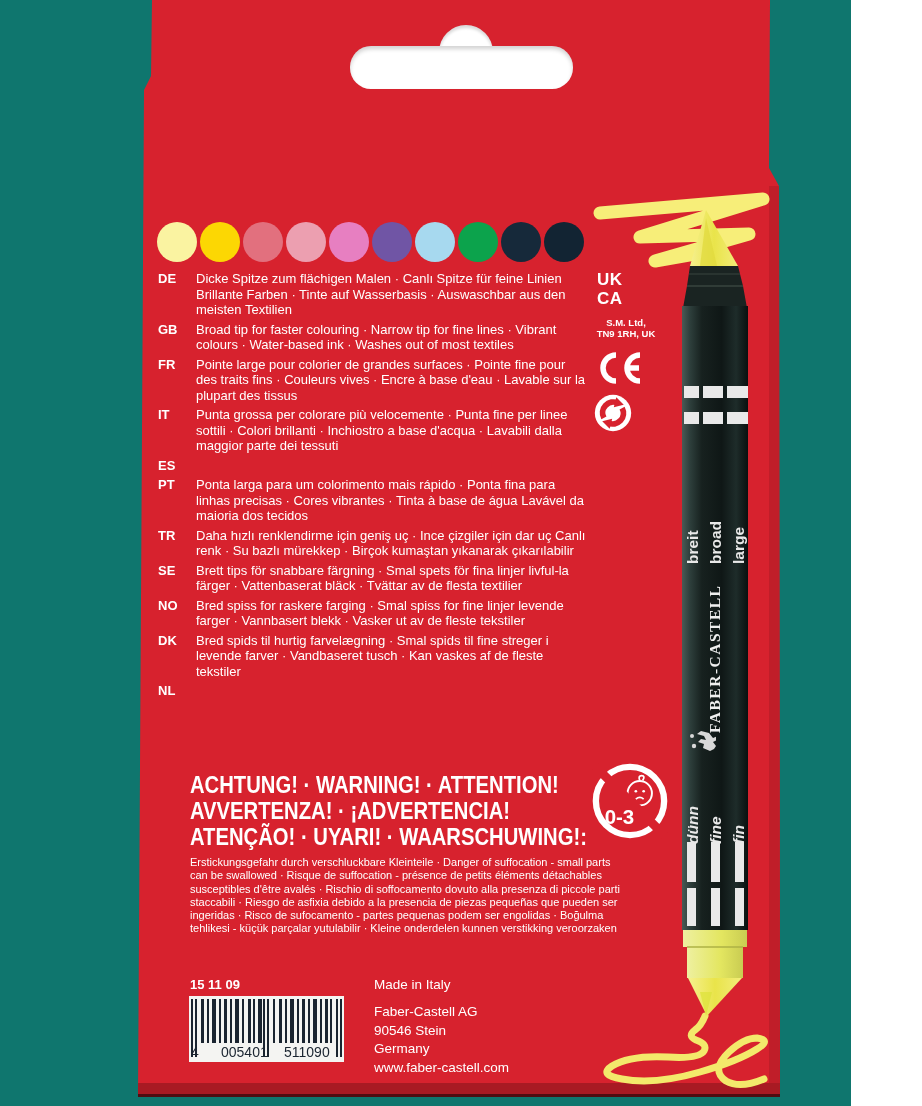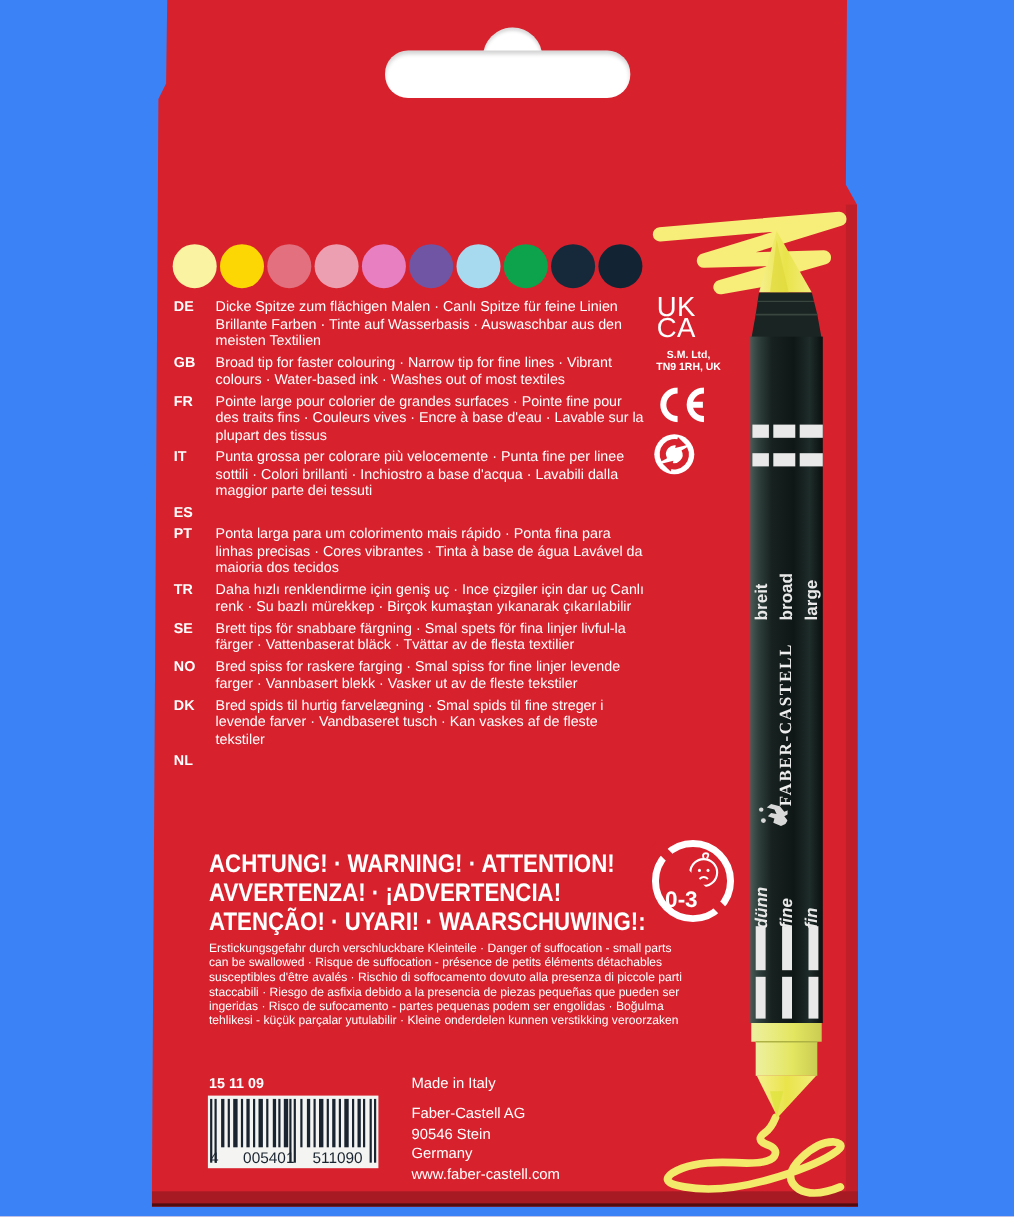--- a/index.html
+++ b/index.html
@@ -1,16 +1,16 @@
 <!DOCTYPE html>
 <html><head>
 <meta charset="utf-8">
 <style>
   html,body{margin:0;padding:0;background:#fff;}
-  #canvas{position:relative;width:922px;height:1106px;background:#3b82f6;overflow:hidden;
+  #canvas{position:relative;width:851px;height:1106px;background:#0f766e;overflow:hidden;
           font-family:"Liberation Sans",sans-serif;}
   .abs{position:absolute;}
 
   
   #card{position:absolute;left:0;top:0;width:922px;height:1106px;background:#d7222e;
         clip-path:polygon(152px 0,770px 0,769px 168px,779px 186px,780px 1097px,
                           138px 1097px,141px 600px,144px 90px,151px 76px);}
   #card-right-shade{position:absolute;left:769px;top:186px;width:11px;height:911px;background:#c01e29;}
   #card-bottom-strip{position:absolute;left:138px;top:1083px;width:642px;height:14px;background:#a81a23;}
   #card-bottom-line{position:absolute;left:138px;top:1094px;width:642px;height:4px;background:#4f0d12;}
@@ -32,22 +32,22 @@
   .lang-text{flex:1;font-size:13px;line-height:15.5px;max-width:392px;}
 
   
   #warn-head{position:absolute;left:190px;top:772px;color:#fff;font-weight:bold;
              font-size:23px;line-height:26px;transform:scaleX(.88);transform-origin:left top;
              white-space:nowrap;}
   #warn-body{position:absolute;left:190px;top:856px;width:434px;color:#fff;
              font-size:11px;line-height:13.3px;}
 
   
-  #ukca{position:absolute;left:597px;top:270px;color:#fff;font-weight:normal;
-        font-size:25px;line-height:19px;letter-spacing:.5px;}
+  #ukca{position:absolute;left:597px;top:270px;color:#fff;font-weight:bold;
+        font-size:17px;line-height:19px;letter-spacing:.5px;}
   #ukca-sub{position:absolute;left:591px;top:318px;color:#fff;font-weight:bold;
             font-size:9.5px;line-height:10.5px;text-align:center;width:70px;}
 
   
   #artno{position:absolute;left:190px;top:977px;color:#fff;font-weight:bold;font-size:13px;}
   #barcode{position:absolute;left:189px;top:996px;width:155px;height:66px;background:#f4f4f2;}
   #barcode svg{position:absolute;left:0;top:0;}
   .bc-digit{position:absolute;bottom:2px;color:#1a2430;font-size:14px;font-family:"Liberation Sans",sans-serif;}
   #madein{position:absolute;left:374px;top:977px;color:#fff;font-size:13.5px;}
   #addr{position:absolute;left:374px;top:1003px;color:#fff;font-size:13.5px;line-height:18.5px;}

